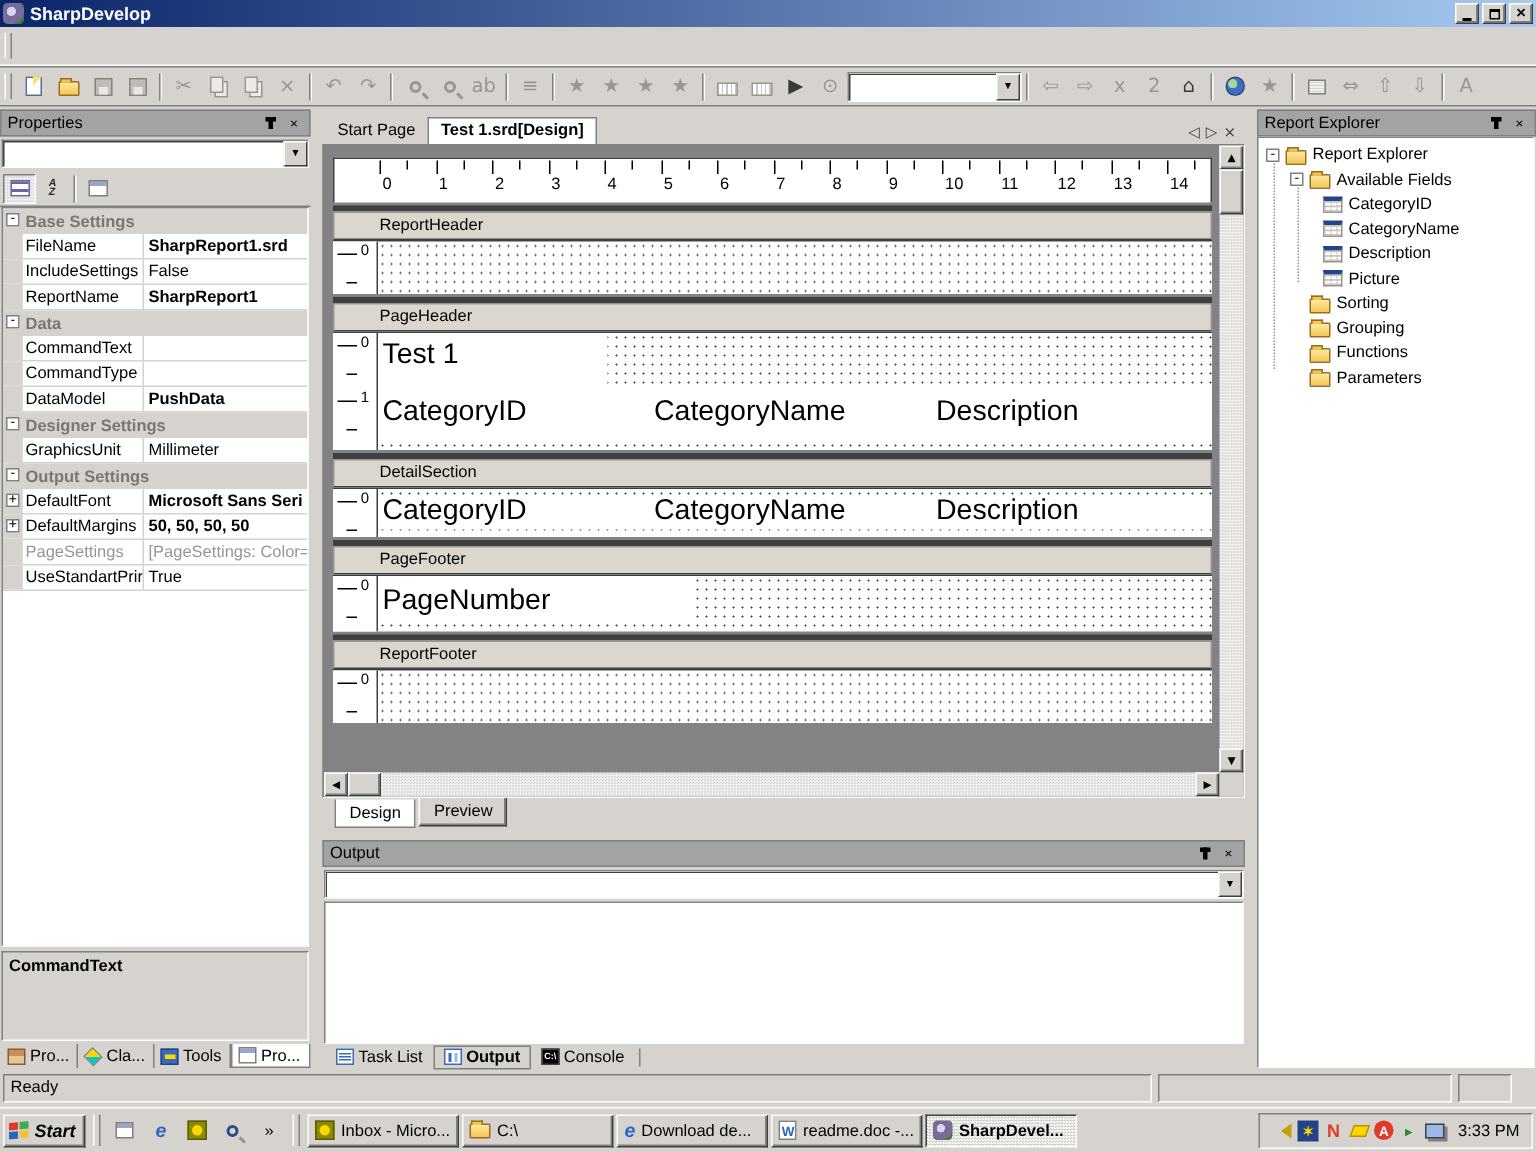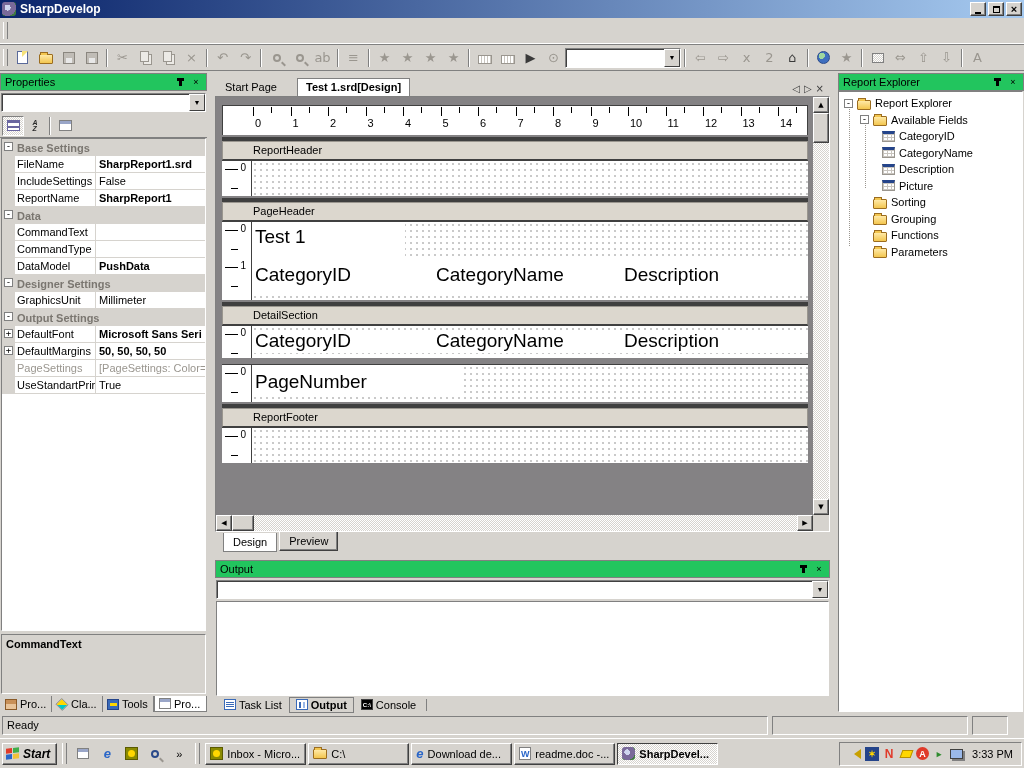--- a/index.html
+++ b/index.html
@@ -48,21 +48,21 @@
   .i-box { width:12px; height:10px; border:1px solid #808080; background:repeating-conic-gradient(#fff 0 25%, #d6d3ce 0 50%); background-size:2px 2px; }
   .az { display:flex; flex-direction:column; font-size:7px; line-height:6px; font-weight:bold; color:#2a2a2a; }
 
   
   .main { position:absolute; left:0; top:71px; width:1024px; height:642px; display:flex; }
   .vsplit { width:8px; flex:none; }
   .leftcol { width:207px; flex:none; display:flex; flex-direction:column; padding-top:2px; }
   .centercol { width:615px; flex:none; display:flex; flex-direction:column; }
   .rightcol { flex:1; display:flex; flex-direction:column; padding-top:2px; }
 
-  .dockhead { height:18px; display:flex; align-items:center; padding:0 3px 0 4px; border:1px solid #808080; background:#22c55e; }
+  .dockhead { height:18px; display:flex; align-items:center; padding:0 3px 0 4px; border:1px solid #808080; background:#a3a3a3; }
   .dockhead .dh-title { flex:1; }
   .dh-btn { width:14px; height:13px; display:flex; align-items:center; justify-content:center; font-size:9px; margin-left:2px; }
   .pin { width:3px; height:8px; background:#000; position:relative; }
   .pin::before { content:""; position:absolute; left:-2px; top:0; width:7px; height:3px; background:#000; }
 
   
   .pcombo { height:19px; margin:2px 1px; display:flex; background:#fff; border:1px solid; border-color:#808080 #fff #fff #808080; box-shadow:inset 1px 1px 0 #404040; }
   .ptools { height:24px; display:flex; align-items:center; padding:0 2px; border-bottom:1px solid #808080; }
   .ptbtn { width:22px; height:20px; display:flex; align-items:center; justify-content:center; }
   .ptbtn.sel { border:1px solid; border-color:#808080 #fff #fff #808080; background:repeating-conic-gradient(#fff 0 25%,#d6d3ce 0 50%); background-size:2px 2px; }
@@ -84,21 +84,21 @@
   .ltab { height:16px; display:flex; align-items:center; gap:3px; padding:0 4px; border-right:1px solid #808080; white-space:nowrap; overflow:hidden; width:51px; }
   .ltab.active { background:#fff; border:1px solid #808080; border-top:none; width:53px; }
   .mini { width:12px; height:11px; flex:none; position:relative; }
   .mi-proj { background:linear-gradient(#c89058 0 4px,#e8c49a 4px); border:1px solid #8a5a28; }
   .mi-class { background:linear-gradient(135deg,#ffd700 0 50%, #00c8c8 50%); transform:rotate(45deg) scale(.8); border:1px solid #808080; }
   .mi-tools { background:#3a6ab8; border:1px solid #24448a; }
   .mi-tools::after { content:""; position:absolute; left:2px; top:3px; width:7px; height:3px; background:#ffd700; }
   .mi-props { background:linear-gradient(#9aa6c8 0 3px,#fff 3px); border:1px solid #808080; }
 
   
-  .edittabs { height:21px; margin-top:4px; display:flex; align-items:flex-end; padding-left:2px;gap:12px; }
+  .edittabs { height:21px; margin-top:4px; display:flex; align-items:flex-end; padding-left:2px; }
   .etab { padding:2px 8px 3px; }
   .etab.active { background:#fff; border:1px solid #808080; border-bottom:none; font-weight:bold; }
   .tabnav { margin-left:auto; display:flex; align-items:center; gap:4px; padding:0 6px 2px 0; color:#404040; font-size:10px; font-family:"DejaVu Sans",sans-serif; }
   .viewport { flex:none; height:436px; background:#848284; border:1px solid; border-color:#808080 #fff #fff #808080; position:relative; overflow:hidden; }
   .canvas { position:absolute; left:6px; top:8px; width:586px; }
   .hruler { display:flex; padding-left:30px; position:relative; background:#fff; height:30px; width:586px; border:1px solid #404040; border-bottom:none; }
   .runit { width:37.5px; position:relative; flex:none; }
   .runit::before { content:""; position:absolute; left:0; top:1px; width:1px; height:9px; background:#000; }
   .runit::after  { content:""; position:absolute; left:18px; top:1px; width:1px; height:6px; background:#000; }
   .rnum { position:absolute; left:2px; top:11px; font-size:11px; }
@@ -517,20 +517,21 @@
               <div class="content">
                 <span class="rl" style="left:0;top:4px;right:0;height:23px;"></span>
                 <span class="rl" style="left:2px;top:5px;">CategoryID</span>
                 <span class="rl" style="left:183px;top:5px;">CategoryName</span>
                 <span class="rl" style="left:371px;top:5px;">Description</span>
               </div>
             </div>
           </div>
 
           <div class="sect">
+            <div class="sect-head">PageFooter</div>
             <div class="sect-body" style="height:38px;">
               <div class="mstrip">
                 <span class="mtick" style="top:8px"></span>
                   <span class="mnum" style="top:1px">0</span>
                 <span class="mtick minor" style="top:27px"></span>
               </div>
               <div class="content">
                 <span class="rl" style="left:0;top:2px;width:210px;height:29px;padding:5px 0 0 2px;">PageNumber</span>
               </div>
             </div>

